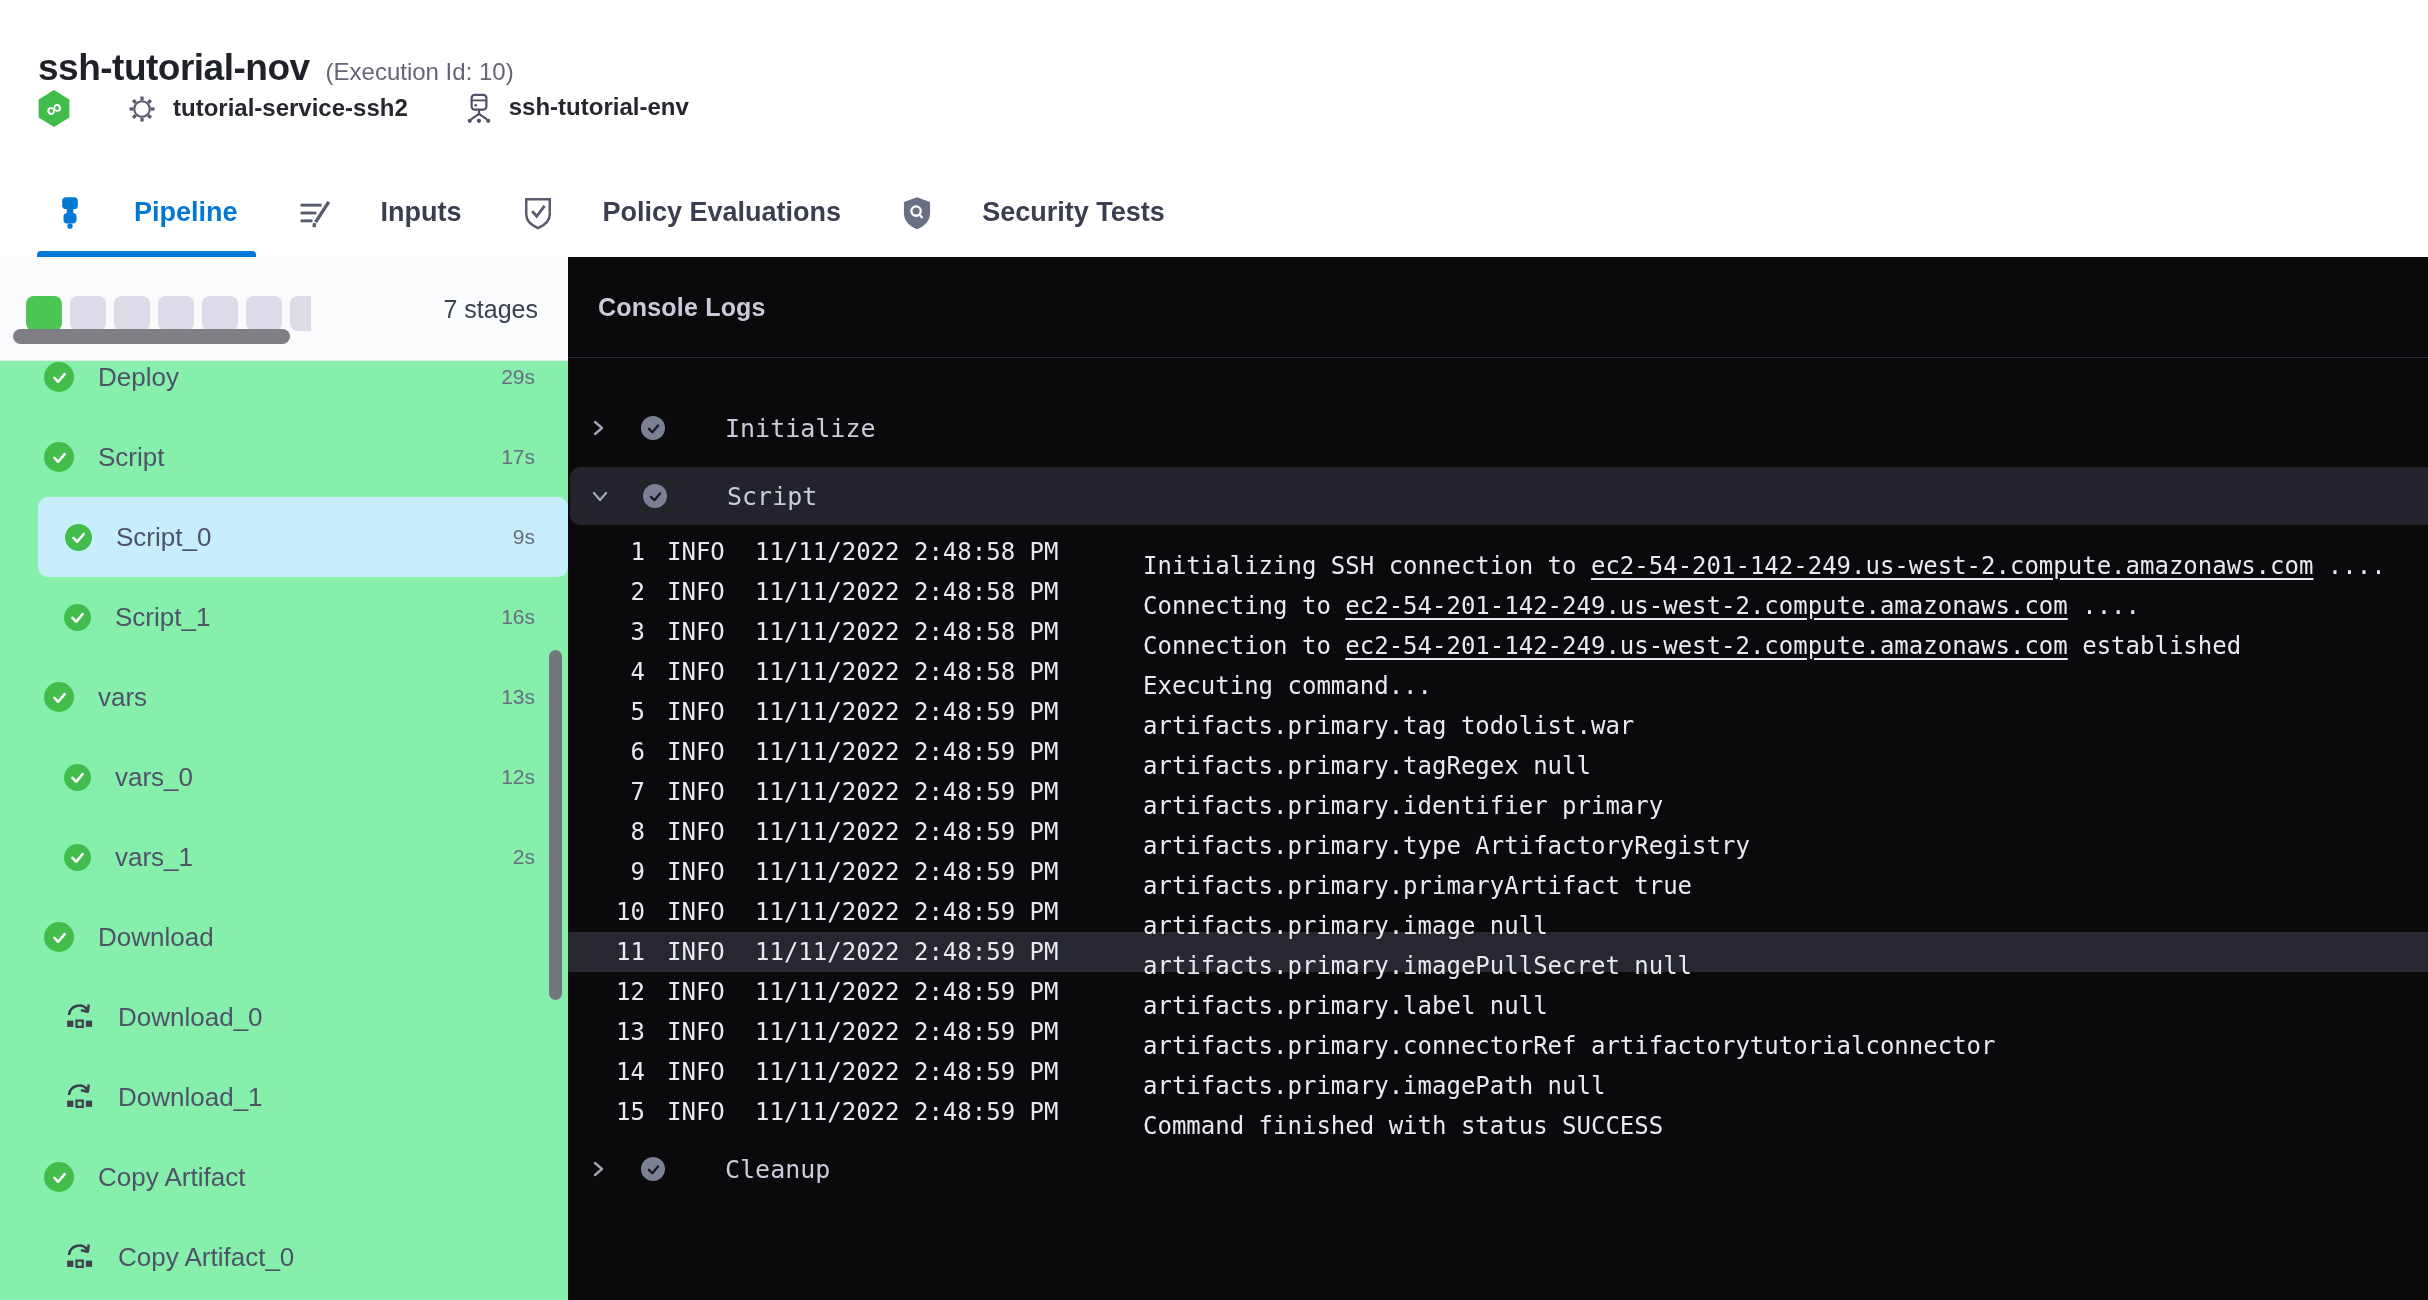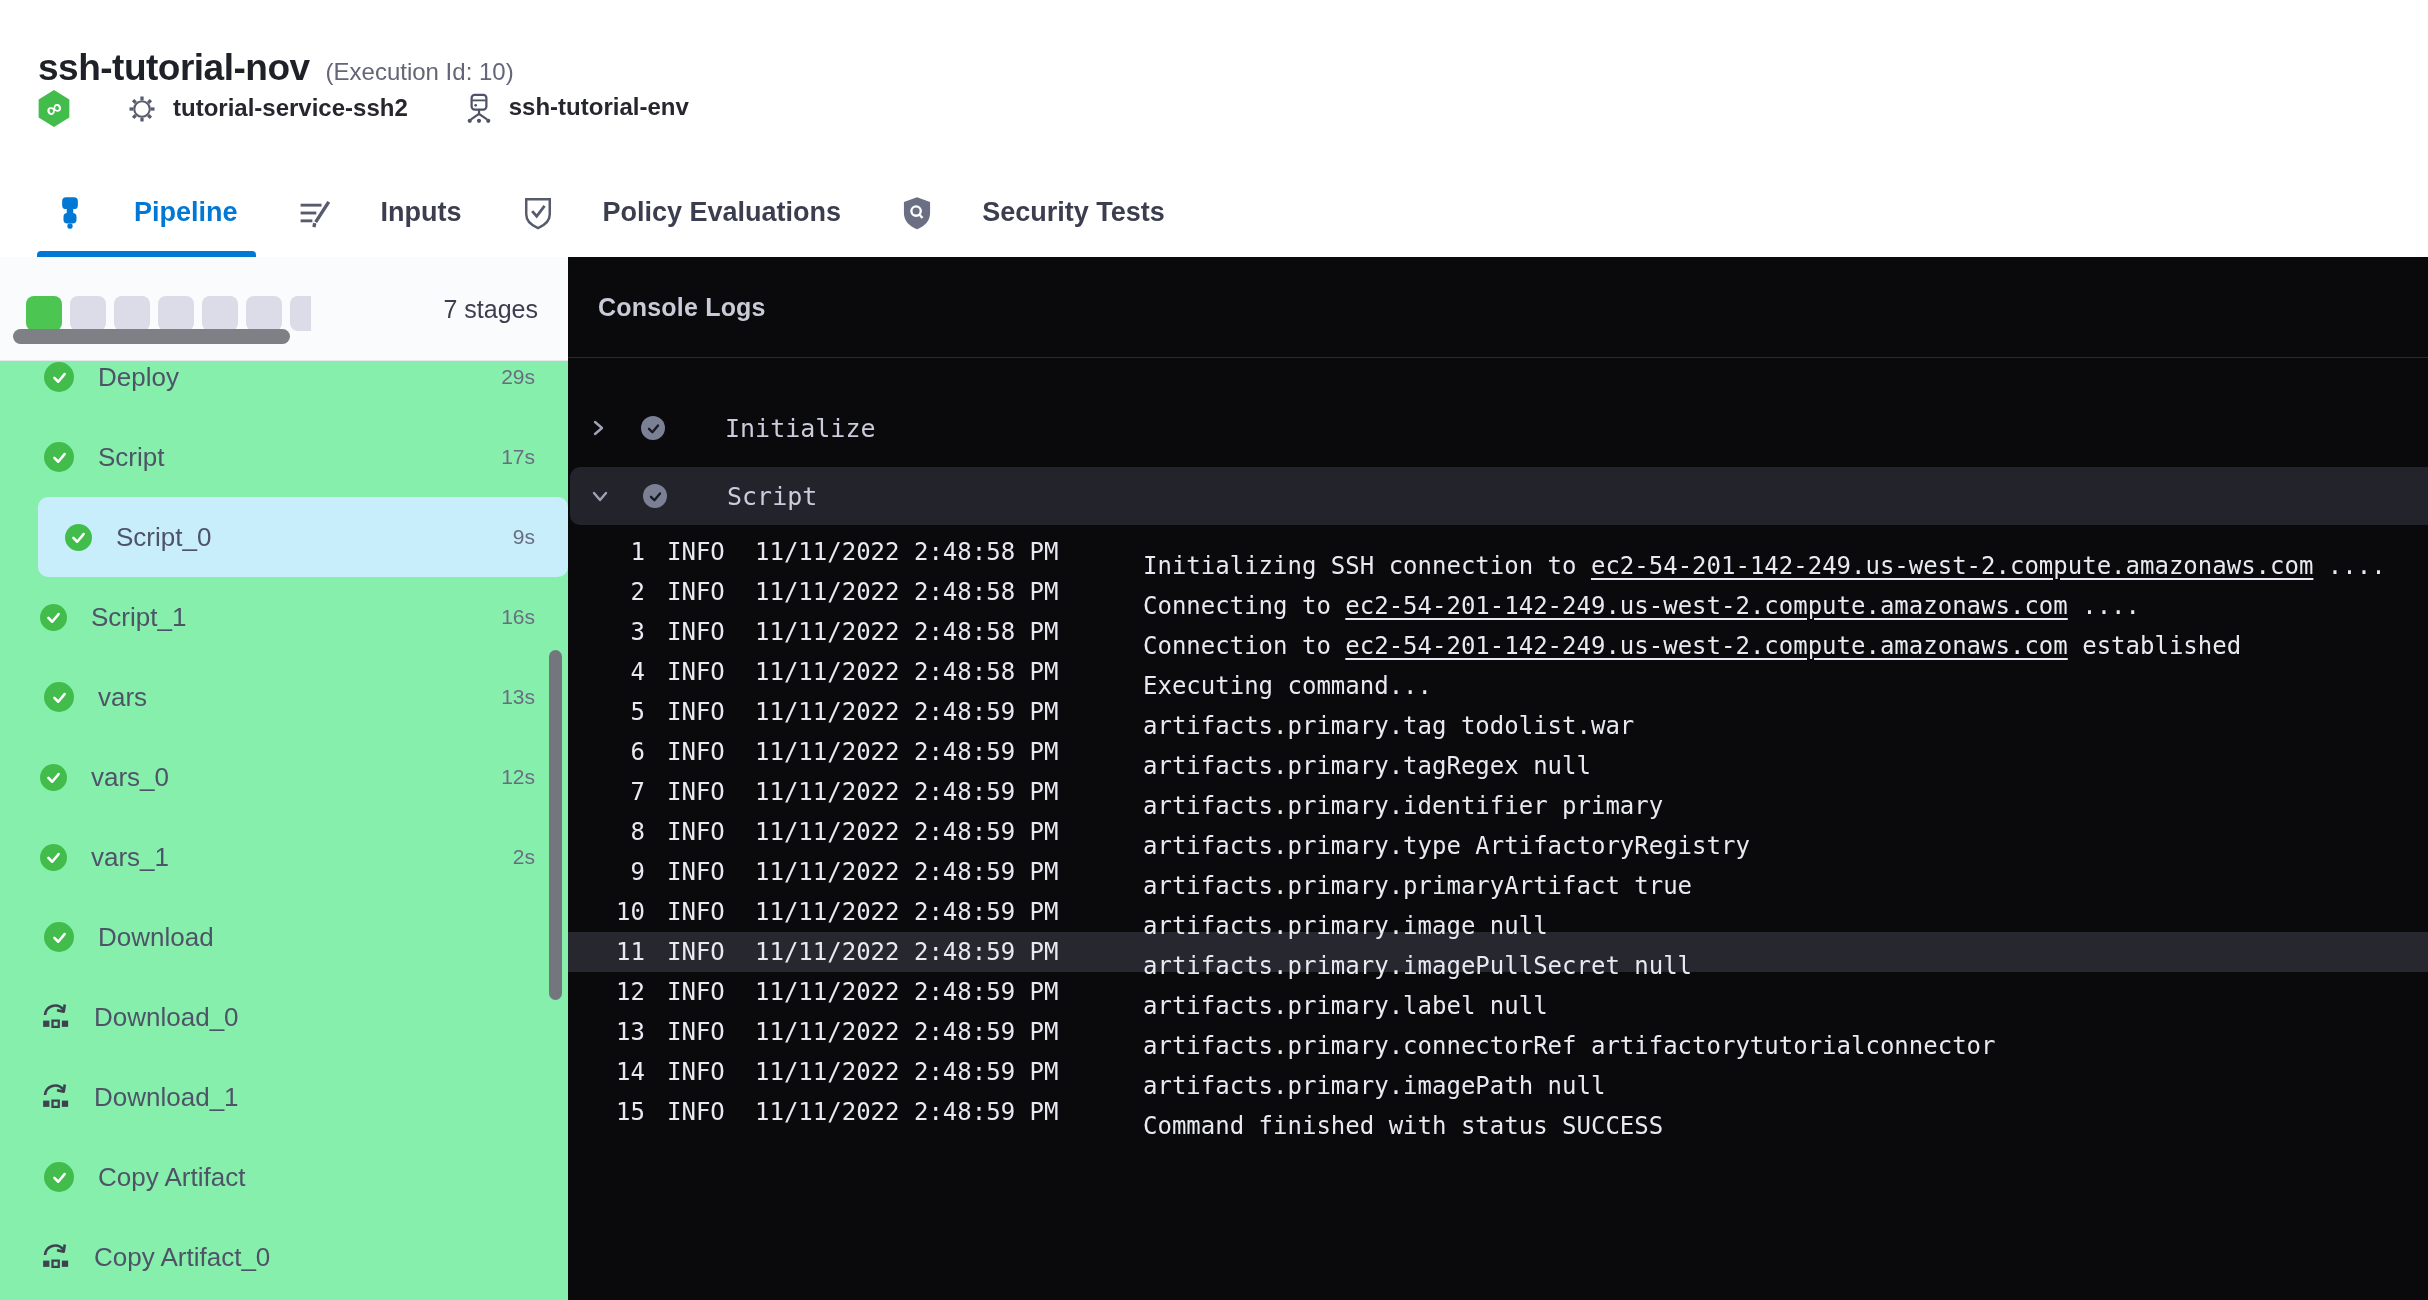--- a/index.html
+++ b/index.html
@@ -45,21 +45,21 @@
   .seg.partial{width:21px;border-radius:8px 0 0 8px;margin-right:0;}
   .stage-count{position:absolute;right:30px;top:50%;transform:translateY(-50%);
                font-size:25px;color:#3B3E4F;}
   .hthumb{position:absolute;left:13px;top:72px;width:277px;height:15px;background:#7E8086;
           border-radius:8px;z-index:4;}
   .vthumb{position:absolute;right:6px;top:393px;width:13px;height:350px;background:#74767D;
           border-radius:7px;z-index:4;}
   .sb-list{position:absolute;left:0;top:103px;right:0;bottom:0;overflow:hidden;}
   .srow{height:80px;display:flex;align-items:center;padding:0 33px 0 44px;cursor:pointer;}
   .srow:first-child{margin-top:-23px;}
-  .srow.indent1{padding-left:40px;}
+  .srow.indent1{padding-left:64px;}
   .srow.selected{background:#C7EEFA;border-radius:10px;margin-left:38px;padding-left:27px;}
   .s-label{margin-left:24px;font-size:26px;color:#4F5368;}
   .s-dur{margin-left:auto;font-size:21px;color:#6A6D80;}
   .ok-circle{width:30px;height:30px;border-radius:50%;background:#42BD4B;flex:0 0 auto;
              display:flex;align-items:center;justify-content:center;}
   .indent1 .ok-circle{width:27px;height:27px;}
   .icon-stepgroup{flex:0 0 auto;}
 
   
   .console{position:absolute;left:568px;top:0;right:0;bottom:0;background:#0A0A0D;}
@@ -442,17 +442,30 @@
     <span class="c-msg"><span>artifacts.primary.imagePath null</span></span>
   </div>
             <div class="log-row">
     <span class="c-num">15</span>
     <span class="c-lvl">INFO</span>
     <span class="c-time">11/11/2022 2:48:59 PM</span>
     <span class="c-msg"><span>Command finished with status SUCCESS</span></span>
   </div>
           </div>
 
+        <div class="sec cleanup">
+          <span class="chev">
+            <svg width="20" height="20" viewBox="0 0 20 20" fill="none" stroke="#9FA3B5" stroke-width="2.4" stroke-linecap="round" stroke-linejoin="round">
+                <polyline points="7 4 14 10 7 16"></polyline>
+              </svg>
+          </span>
+          <span class="gcircle">
+            <svg width="15" height="15" viewBox="0 0 20 20" fill="none" stroke="#1A1B22" stroke-width="3.2" stroke-linecap="round" stroke-linejoin="round">
+                <polyline points="4 10.5 8.5 15 16 6"></polyline>
+              </svg>
+          </span>
+          <span class="slabel">Cleanup</span>
+        </div>
 
       </div>
     </main>
   </div>
 </div>
 
 </body></html>

